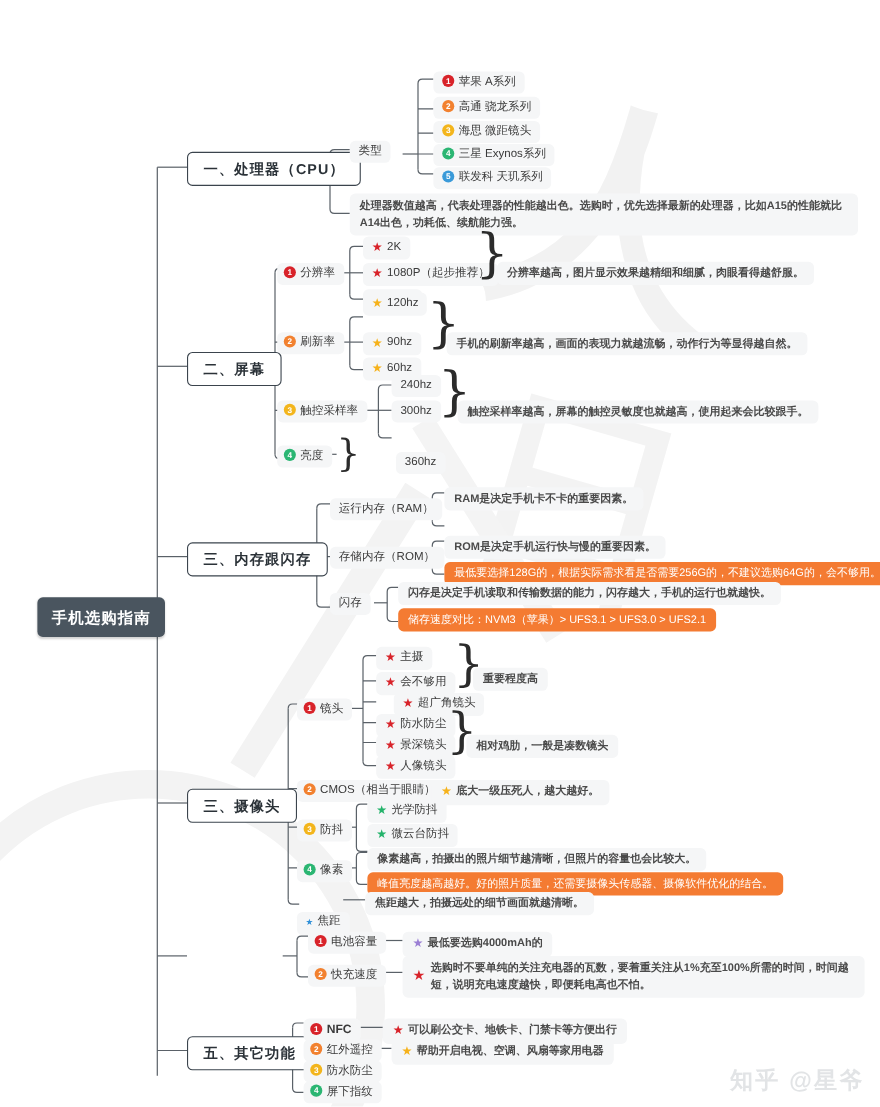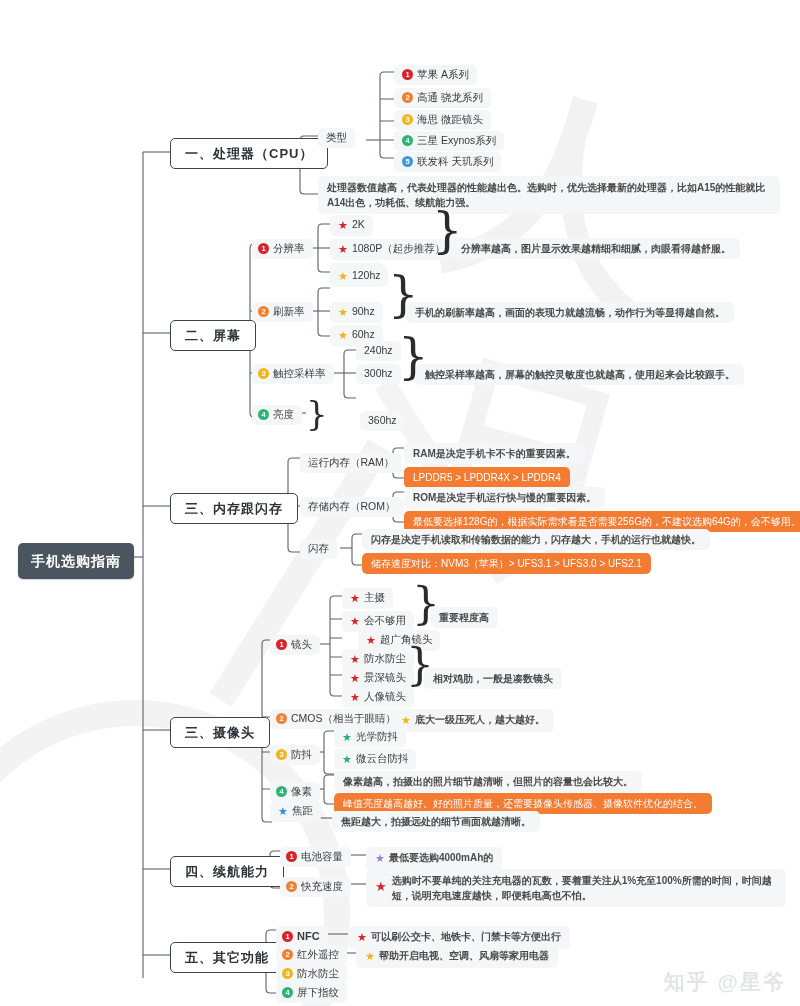--- a/index.html
+++ b/index.html
@@ -240,21 +240,21 @@
       <path d="M252 955 H266"></path>
       <path d="M266 934 V989"></path>
       <path d="M266 934 Q266 930 270 930 H276"></path>
       <path d="M266 989 Q266 993 270 993 H276"></path>
       <path d="M266 953 H276 M266 971 H276"></path>
       <path d="M322 934 H348"></path>
       <path d="M342 953 H356"></path>
     </g>
   </svg>
 
-  <div class="node root-node" style="left:18px; top:543px;">手机选购指南</div>
+  <div class="node root-node" style="left:34px; top:543px;">手机选购指南</div>
 
   <div class="node chapter" style="left:170px; top:138px;">一、处理器（CPU）</div>
 
   <div class="node pill" style="left:318px; top:128px;">类型</div>
 
   <div class="node pill" style="left:394px; top:65px;">
     <span class="badge b1">1</span><span>苹果 A系列</span>
   </div>
   <div class="node pill" style="left:394px; top:88px;">
     <span class="badge b2">2</span><span>高通 骁龙系列</span>
@@ -314,21 +314,20 @@
 
   <div class="node pill num" style="left:252px; top:405px;">
     <span class="badge b4">4</span><span>亮度</span>
   </div>
   <div class="brace" style="left:306px; top:396px; font-size:34px;">}</div>
 
   <div class="node chapter" style="left:170px; top:493px;">三、内存跟闪存</div>
 
   <div class="node pill" style="left:300px; top:453px;">运行内存（RAM）</div>
   <div class="node pill desc" style="left:404px; top:443px;">RAM是决定手机卡不卡的重要因素。</div>
-  <div class="node pill hl" style="left:404px; top:467px;">LPDDR5 &gt; LPDDR4X &gt; LPDDR4</div>
 
   <div class="node pill" style="left:300px; top:497px;">存储内存（ROM）</div>
   <div class="node pill desc" style="left:404px; top:487px;">ROM是决定手机运行快与慢的重要因素。</div>
   <div class="node pill hl" style="left:404px; top:511px;">最低要选择128G的，根据实际需求看是否需要256G的，不建议选购64G的，会不够用。</div>
 
   <div class="node pill" style="left:300px; top:539px;">闪存</div>
   <div class="node pill desc" style="left:362px; top:529px;">闪存是决定手机读取和传输数据的能力，闪存越大，手机的运行也就越快。</div>
   <div class="node pill hl" style="left:362px; top:553px;">储存速度对比：NVM3（苹果）&gt; UFS3.1 &gt; UFS3.0 &gt; UFS2.1</div>
 
   <div class="node chapter" style="left:170px; top:717px;">三、摄像头</div>
@@ -377,26 +376,25 @@
   <div class="node pill" style="left:334px; top:749px;">
     <span class="star s-green">★</span><span>微云台防抖</span>
   </div>
 
   <div class="node pill num" style="left:270px; top:782px;">
     <span class="badge b4">4</span><span>像素</span>
   </div>
   <div class="node pill desc" style="left:334px; top:771px;">像素越高，拍摄出的照片细节越清晰，但照片的容量也会比较大。</div>
   <div class="node pill hl" style="left:334px; top:793px;">峰值亮度越高越好。好的照片质量，还需要摄像头传感器、摄像软件优化的结合。</div>
 
-  <div class="node pill" style="left:270px; top:801px;">
+  <div class="node pill" style="left:270px; top:829px;font-family:Liberation Mono, monospace;">
     <span class="star s-blue">★</span><span>焦距</span>
   </div>
   <div class="node pill desc" style="left:332px; top:811px;">焦距越大，拍摄远处的细节画面就越清晰。</div>
 
-  <div class="node chapter" style="left:170px; top:856px;">四、续航能力</div>
 
   <div class="node pill num" style="left:280px; top:847px;">
     <span class="badge b1">1</span><span>电池容量</span>
   </div>
   <div class="node pill desc" style="left:366px; top:847px;">
     <span class="star s-purple">★</span><span>最低要选购4000mAh的</span>
   </div>
 
   <div class="node pill num" style="left:280px; top:877px;">
     <span class="badge b2">2</span><span>快充速度</span>

